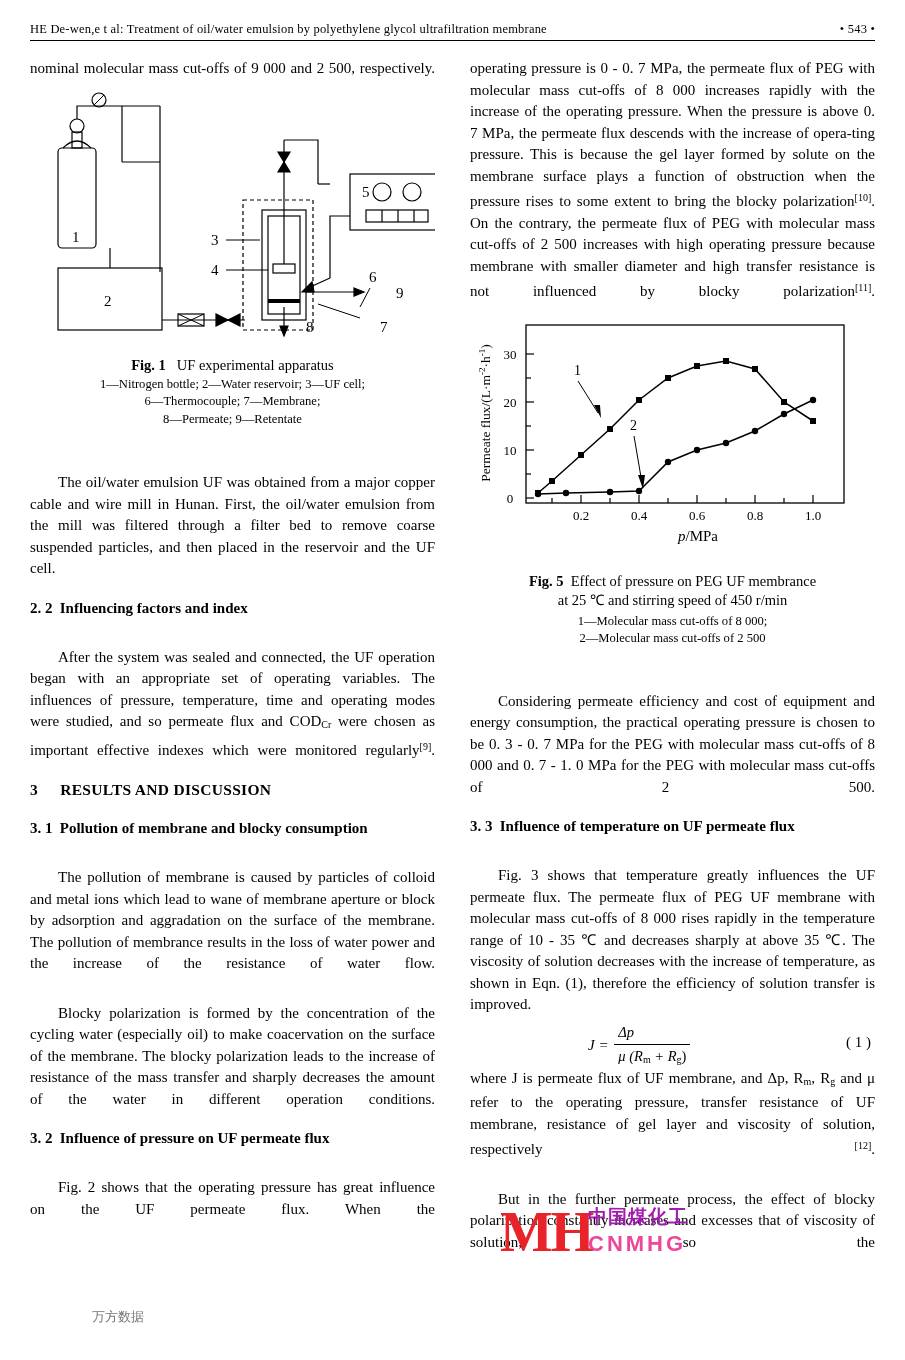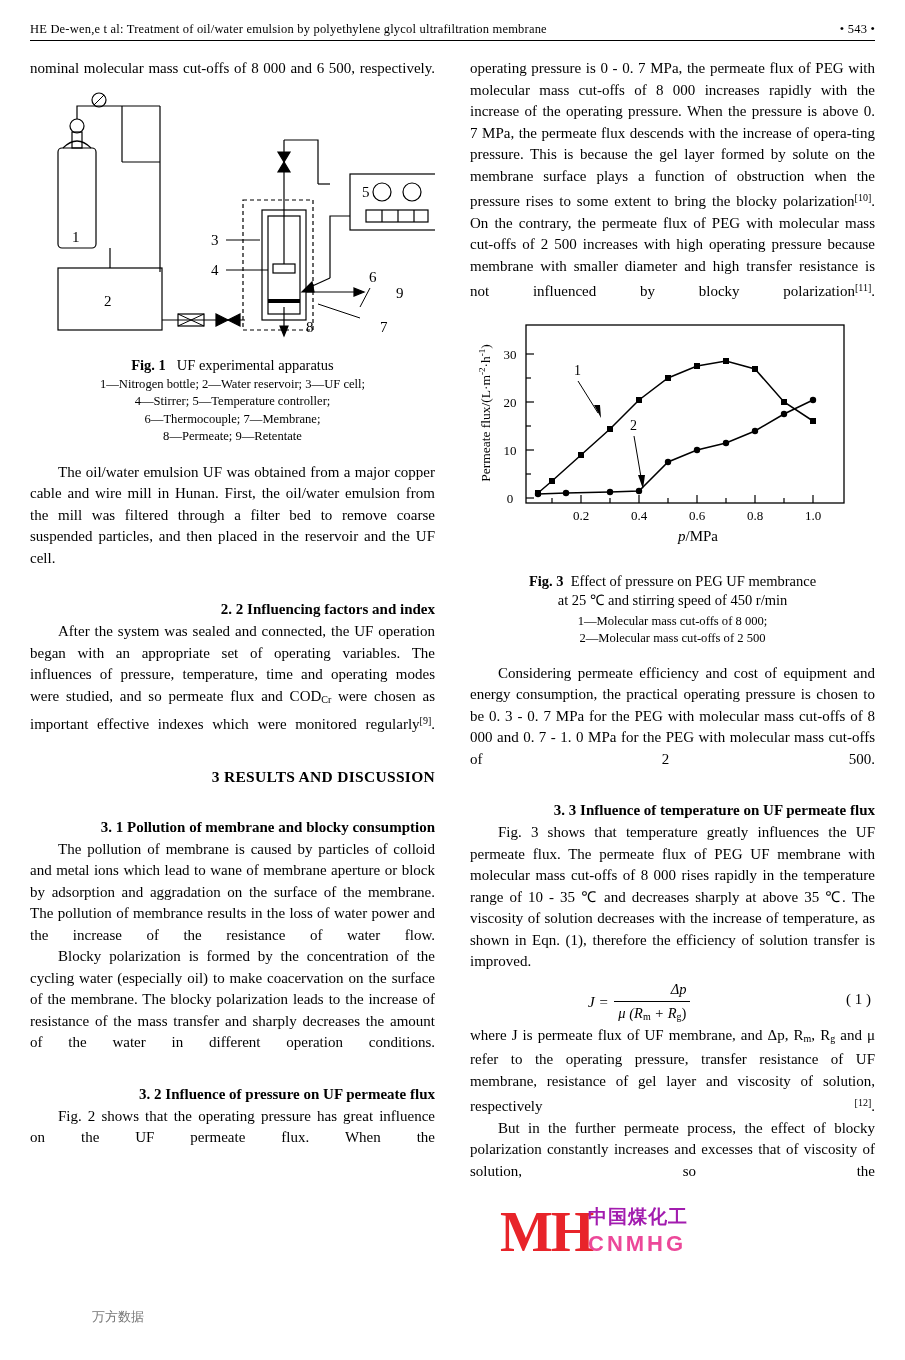--- a/index.html
+++ b/index.html
@@ -53,28 +53,28 @@
   }
   .col.left { left: 30px; }
   .col.right { left: 470px; }
 
   p.body {
     margin: 0 0 0 0;
     text-align: justify;
     text-align-last: justify;
     word-spacing: 0.5px;
   }
-  p.indent { text-indent: 28px; }
+  p.indent { text-indent: 28px; margin-top: 28px; }
 
   h3.sect {
     font-size: 15px;
     font-weight: bold;
-    margin: 30px 0 1px 0;
+    margin: 18px 0 1px 0;
     line-height: 21px;
-    text-align: right;
+    text-align: left;
   }
   h3.sect .num { display: inline-block; min-width: 26px;}
   h3.sect.big { font-size: 15.5px; letter-spacing:.3px;}
   .spacer14 { height: 16px; }
 
   
   .fig1wrap {
     position: relative;
     width: 405px;
     height: 262px;
@@ -123,21 +123,21 @@
   }
   .eq {
     position: absolute;
     left: 118px; top: 2px;
     font-size: 15px;
     font-family: "Liberation Serif", serif;
   }
   .frac {
     display: inline-block;
     vertical-align: middle;
-    text-align: right;
+    text-align: left;
     margin: 0 2px;
   }
   .frac .num-t {
     display: block;
     padding: 0 4px 1px 4px;
     border-bottom: 1px solid #000;
     font-size: 14.5px;
   }
   .frac .den-b {
     display: block;
@@ -205,21 +205,21 @@
 <div class="page">
 
   <div class="runhead">
     <span class="rh-title">HE De-wen,e t al: Treatment of oil/water emulsion by polyethylene glycol ultrafiltration membrane</span>
     <span class="rh-page">• 543 •</span>
   </div>
   <div class="rule"></div>
 
   <div class="col left">
 
-    <p class="body">nominal molecular mass cut-offs of 8 000 and 6 500, respectively.</p>
+    <p class="body">nominal molecular mass cut-offs of 9 000 and 2 500, respectively.</p>
 
     <div class="fig1wrap">
       <svg width="405" height="262" viewBox="0 0 405 262">
         <g stroke="#000" fill="none" stroke-width="1.2">
 
           <rect x="28" y="56" width="38" height="100" rx="4"></rect>
           <path d="M33 56 q14 -14 28 0"></path>
           <rect x="42" y="40" width="10" height="16"></rect>
           <circle cx="47" cy="34" r="7"></circle>
 
@@ -293,21 +293,20 @@
           <text x="366" y="206">9</text>
         </g>
       </svg>
     </div>
     <div class="fig-caption">
       <span class="lbl">Fig. 1</span>&nbsp;&nbsp;
       <span>UF experimental apparatus</span>
     </div>
     <div class="fig-legend">
       <div>1—Nitrogen bottle; 2—Water reservoir; 3—UF cell;</div>
-      <div>4—Stirrer; 5—Temperature controller;</div>
       <div>6—Thermocouple; 7—Membrane;</div>
       <div>8—Permeate; 9—Retentate</div>
     </div>
 
     <div class="spacer14"></div>
 
     <p class="body indent">The oil/water emulsion UF was obtained from a major copper cable and wire mill in Hunan. First, the oil/water emulsion from the mill was filtered through a filter bed to remove coarse suspended particles, and then placed in the reservoir and the UF cell.</p>
 
     <h3 class="sect">
       <span class="num">2. 2</span>
@@ -412,21 +411,21 @@
 
         <text x="104" y="62" font-family="Liberation Serif, serif" font-size="14">1</text>
         <line x1="108" y1="68" x2="128" y2="100" stroke="#000" stroke-width="1"></line>
         <path d="M124 92 L131 105 L130 92 Z" fill="#000"></path>
         <text x="160" y="117" font-family="Liberation Serif, serif" font-size="14">2</text>
         <line x1="164" y1="123" x2="172" y2="170" stroke="#000" stroke-width="1"></line>
         <path d="M168 162 L173 176 L175 162 Z" fill="#000"></path>
       </svg>
     </div>
     <div class="fig2-caption">
-      <div><span class="lbl" style="font-weight:bold">Fig. 3</span>&nbsp;&nbsp;<span>Effect of pressure on PEG UF membrance</span></div>
+      <div><span class="lbl" style="font-weight:bold">Fig. 5</span>&nbsp;&nbsp;<span>Effect of pressure on PEG UF membrance</span></div>
       <div>at 25 ℃ and stirring speed of 450 r/min</div>
     </div>
     <div class="fig2-legend">
       <div>1—Molecular mass cut-offs of 8 000;</div>
       <div>2—Molecular mass cut-offs of 2 500</div>
     </div>
 
     <div class="spacer14"></div>
 
     <p class="body indent">Considering permeate efficiency and cost of equipment and energy consumption, the practical operating pressure is chosen to be 0. 3 - 0. 7 MPa for the PEG with molecular mass cut-offs of 8 000 and 0. 7 - 1. 0 MPa for the PEG with molecular mass cut-offs of 2 500.</p>

